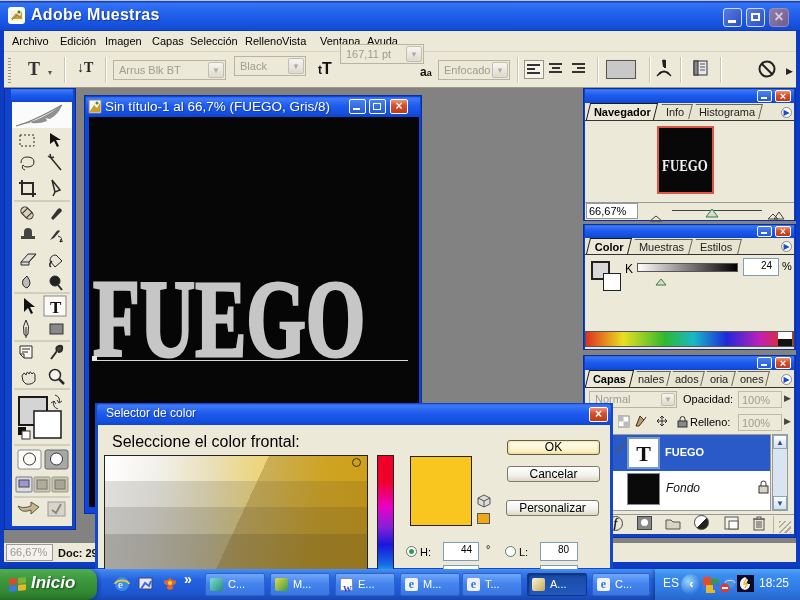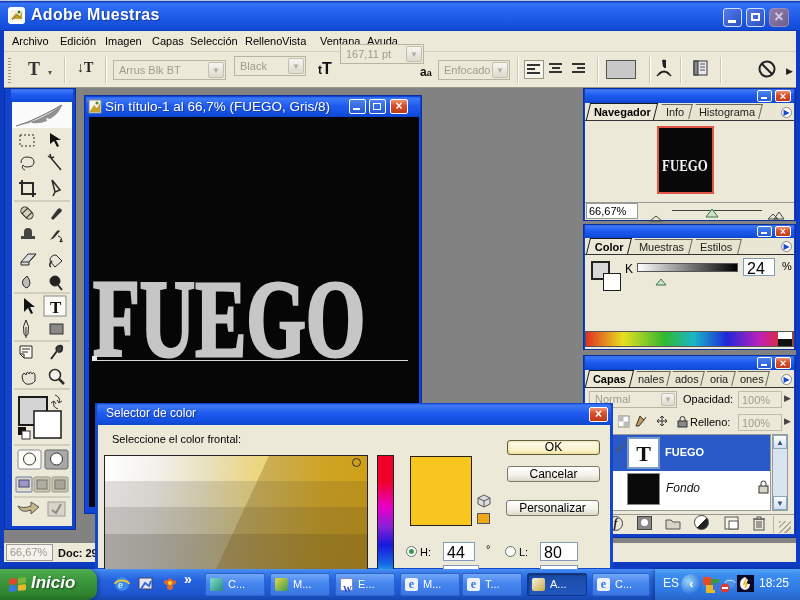--- a/index.html
+++ b/index.html
@@ -9,21 +9,21 @@
 .combo{background:#ece9d8;border:1px solid #b8b4a2;height:20px;font-size:11px;color:#9f9c90;position:absolute;line-height:18px;padding-left:5px}
 .combo .da{position:absolute;right:1px;top:1px;width:16px;height:16px;background:linear-gradient(180deg,#f6f5f2,#dddace);border:1px solid #c2bfae;border-radius:2px;color:#b0ad9e;font-size:8px;text-align:center;line-height:15px}
 .sep{position:absolute;width:1px;background:#c9c5b2;top:57px;height:26px;box-shadow:1px 0 0 #fff}
 .tab-active{position:absolute;background:#ece9d8;border:1px solid #1a1a1a;border-bottom:none;height:17px;font-weight:bold;font-size:11px;padding:2px 0 0 0;text-align:center;z-index:3;transform:skewX(-14deg)}
 .tab{position:absolute;background:#e7e4d0;border:1px solid #6a675a;border-bottom:none;border-left:none;height:15px;font-size:11px;padding:1px 0 0 0;text-align:center;color:#222;z-index:1;transform:skewX(-14deg)}
 .tab>span,.tab-active>span{display:inline-block;transform:skewX(14deg)}
 .palbtn{position:absolute;width:15px;height:13px;border-radius:2px;font-size:9px;color:#fff;text-align:center;line-height:11px;font-weight:bold}
 .minb{background:linear-gradient(180deg,#4a82f0,#2358d8);border:1px solid #fff}
 .closeb{background:linear-gradient(180deg,#ef9377,#d8512c 40%,#c13a17);border:1px solid #fff}
 .xpbtn{position:absolute;background:linear-gradient(180deg,#ffffff,#f2f1ea 60%,#dcd8c8);border:1px solid #7d7a68;border-radius:3px;font-size:11px;color:#000;text-align:center}
-.field{position:absolute;background:#fff;border:1px solid #7f9db9;font-size:16px;color:#000;padding:1px 3px}
+.field{position:absolute;background:#fff;border:1px solid #7f9db9;font-size:10px;color:#000;padding:1px 17px}
 .task{position:absolute;top:573px;width:60px;height:23px;background:linear-gradient(180deg,#71a7f7,#4585ee 45%,#3a76e2);border:1px solid #2d62c8;border-radius:2px;color:#fff;font-size:11px;line-height:21px;padding-left:22px}
 .ti{position:absolute;left:4px;top:4px;width:13px;height:13px;border-radius:2px}
 .ie{background:#f0f0f8;color:#2a7ae0;font-weight:bold;font-size:12px;line-height:12px;text-align:center;font-family:'Liberation Serif',serif}
 </style></head>
 <body>
 
 <div class="abs" id="app" style="left:0;top:0;width:800px;height:569px;background:#0d3bc1"></div>
 
 <div class="abs" style="left:0;top:0;width:800px;height:30px;background:linear-gradient(180deg,#b8c4e4 0,#b8c4e4 1px,#1a3eb8 1px,#1a3eb8 2px,#3373f4 3px,#2766ee 35%,#1c59e6 65%,#1149d2 100%)"></div>
 <div class="abs" style="left:8px;top:7px;width:17px;height:17px;background:#fff;border-radius:3px;overflow:hidden">
@@ -367,21 +367,21 @@
 </svg></div>
 
 <div class="abs beige" style="left:4px;top:543px;width:792px;height:19px"></div>
 <div class="abs" style="left:6px;top:544px;width:47px;height:17px;background:#f4f2ea;border:1px solid #999;font-size:11px;color:#9a9a92;padding:1px 3px">66,67%</div>
 <div class="abs" style="left:58px;top:547px;font-size:11px;font-weight:bold;color:#111">Doc: 29</div>
 
 <div class="abs" style="left:95px;top:403px;width:518px;height:168px;background:#ece9d8;border:3px solid #1448cc"></div>
 <div class="abs tbgrad" style="left:97px;top:404px;width:514px;height:21px;border-radius:3px 3px 0 0"></div>
 <div class="abs" style="left:106px;top:406px;font-size:12px;font-weight:normal;color:#fff;text-shadow:1px 1px 1px #1a3a9a">Selector de color</div>
 <div class="abs palbtn closeb" style="left:589px;top:407px;width:19px;height:15px;font-size:12px;line-height:13px">×</div>
-<div class="abs" style="left:112px;top:433px;font-size:11px;color:#000">Seleccione el color frontal:</div>
+<div class="abs" style="left:112px;top:433px;font-size:16px;color:#000">Seleccione el color frontal:</div>
 
 <div class="abs" style="left:104px;top:455px;width:264px;height:116px;border:1px solid #222;background:linear-gradient(115deg,rgba(120,85,10,0) 52%,rgba(115,80,10,0.28) 52%),linear-gradient(180deg,rgba(62,60,52,0) 0%,rgba(62,60,52,0) 22%,rgba(62,60,52,0.16) 22%,rgba(62,60,52,0.16) 45%,rgba(62,60,52,0.30) 45%,rgba(62,60,52,0.30) 68%,rgba(60,58,48,0.44) 68%,rgba(60,58,48,0.44) 100%),linear-gradient(97deg,#ffffff 0%,#f2f0ea 20%,#e9e0bc 38%,#ecd478 58%,#f2c42e 80%,#f4bc18 100%)"></div>
 <div class="abs" style="left:352px;top:458px;width:9px;height:9px;border-radius:50%;border:1.5px solid #333"></div>
 
 <div class="abs" style="left:377px;top:455px;width:17px;height:116px;border:1px solid #222;background:linear-gradient(180deg,#f00028 0%,#f00028 22%,#e800c8 45%,#8820d8 62%,#1818dc 78%,#1868e8 95%,#18a0e8 100%)"></div>
 
 <div class="abs" style="left:410px;top:456px;width:62px;height:70px;background:#f9c51f;border:1px solid #222"></div>
 <div class="abs" style="left:477px;top:494px"><svg width="14" height="14">
       <path d="M7 1 L13 4 L13 10 L7 13 L1 10 L1 4 Z" fill="#ddd" stroke="#555"></path>
       <path d="M1 4 L7 7 L13 4 M7 7 L7 13" stroke="#555" fill="none"></path>

